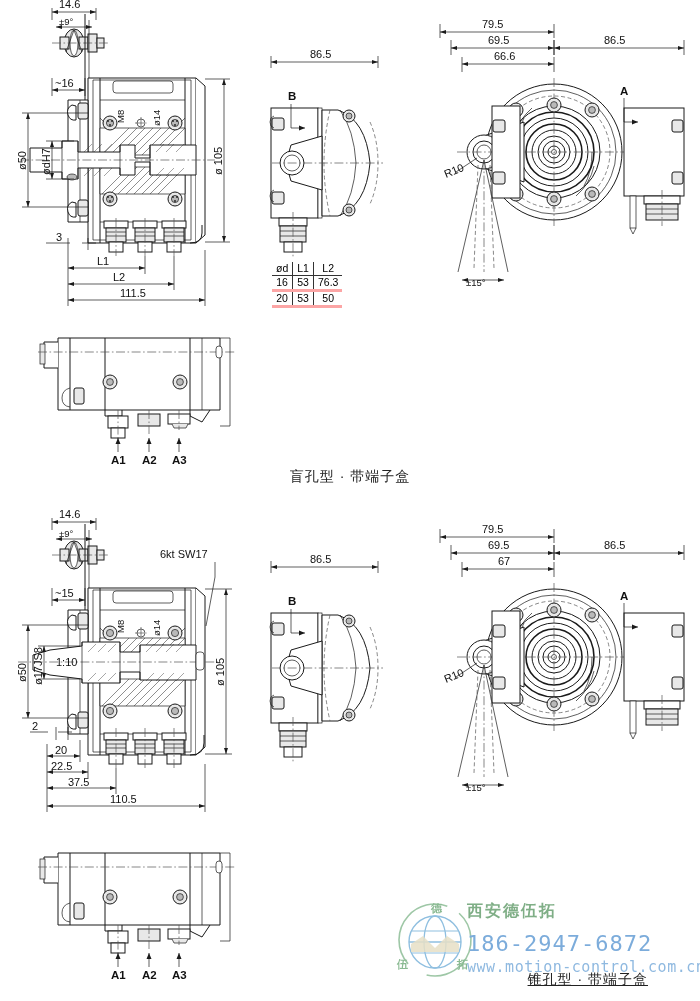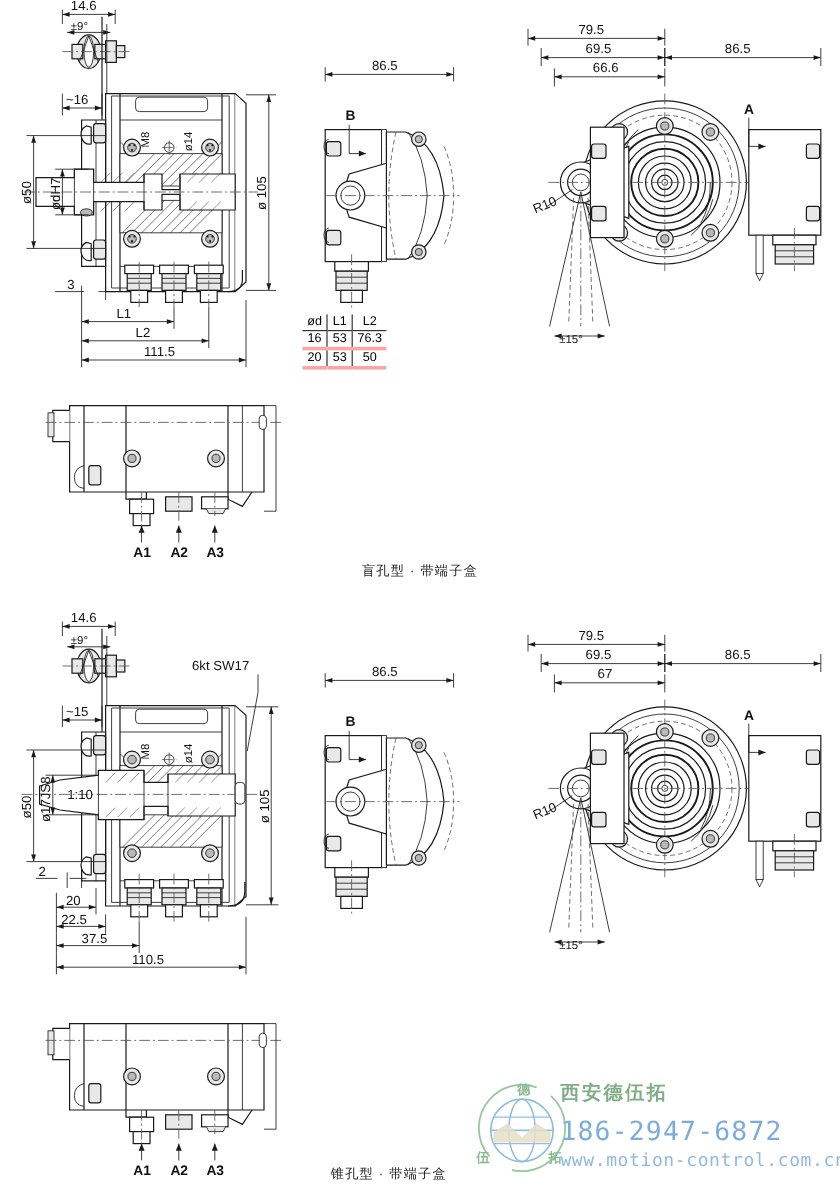--- a/index.html
+++ b/index.html
@@ -14,21 +14,21 @@
   .ctr{stroke:#555;fill:none;stroke-width:0.7;stroke-dasharray:9 2.5 1.6 2.5;}
   .hid{stroke:#555;fill:none;stroke-width:0.7;stroke-dasharray:4 2.6;}
   .dim{stroke:#1a1a1a;fill:none;stroke-width:0.7;}
   .fillW{fill:#ffffff;}
   .fillG{fill:#e8e8e8;}
   .fillD{fill:#b9b9b9;}
   .fillK{fill:#1a1a1a;}
   .t{font-family:"Liberation Sans",sans-serif;font-size:11px;fill:#111;}
   .tb{font-family:"Liberation Sans",sans-serif;font-size:11.5px;font-weight:bold;fill:#111;}
   .ts{font-family:"Liberation Sans",sans-serif;font-size:9.5px;fill:#111;}
-  .cap{position:absolute;font-size:11px;color:#222;letter-spacing:1px;white-space:nowrap;}
+  .cap{position:absolute;font-size:14px;color:#222;letter-spacing:1px;white-space:nowrap;}
   .wm{position:absolute;}
   .wm-cn{font-size:16px;font-weight:bold;color:#7fae86;letter-spacing:2px;white-space:nowrap;}
   .wm-ph{font-size:22px;color:#7cacdb;letter-spacing:1px;white-space:nowrap;
          font-family:"DejaVu Sans Mono",monospace;}
   .wm-url{font-size:15px;color:#8fb9e0;letter-spacing:0.5px;white-space:nowrap;
           font-family:"DejaVu Sans Mono",monospace;}
   table.dt{border-collapse:collapse;font-size:10.5px;}
   table.dt td,table.dt th{border:1px solid #333;padding:0px 4px;text-align:center;
       font-weight:normal;font-family:"Liberation Sans",sans-serif;line-height:13px;}
   table.dt thead th{border-top:none;border-left:none;border-right:none;border-bottom:1px solid #333;}
@@ -465,21 +465,21 @@
       <line x1="214" y1="204" x2="246" y2="204" class="lnT"></line>
       <line x1="230" y1="180" x2="230" y2="216" class="ctr"></line>
 
       <text class="tb" x="188" y="85">A</text>
       <line x1="192" y1="88" x2="192" y2="112" class="dim"></line>
       <line x1="192" y1="112" x2="206" y2="112" class="dim"></line>
       <path d="M206,112 l-6,-2.5 l0,5 z" class="fillK"></path>
     </g>
   </svg>
 
-  <div class="blk" style="left:252px;top:262px;">
+  <div class="blk" style="left:272px;top:262px;">
     <table class="dt">
       <thead>
         <tr>
           <th>ød</th>
           <th class="sep">L1</th>
           <th class="sep">L2</th>
         </tr>
       </thead>
       <tbody>
         <tr>
@@ -993,21 +993,21 @@
       <text class="tb" x="81" y="134">A1</text>
       <line x1="119" y1="122" x2="119" y2="108" class="dim"></line>
       <path d="M119,108 l-2.5,6 l5,0 z" class="fillK"></path>
       <text class="tb" x="112" y="134">A2</text>
       <line x1="149" y1="122" x2="149" y2="108" class="dim"></line>
       <path d="M149,108 l-2.5,6 l5,0 z" class="fillK"></path>
       <text class="tb" x="142" y="134">A3</text>
     </g>
   </svg>
 
-  <div class="cap" style="left:0;width:648px;top:471px;text-align:center;">锥孔型 · 带端子盒</div>
+  <div class="cap" style="left:0;width:648px;top:471px;text-align:right;text-decoration:underline;">锥孔型 · 带端子盒</div>
 </div>
 
 <div class="wm" style="left:395px;top:898px;width:305px;height:80px;">
   <svg width="80" height="80" style="position:absolute;left:0;top:0;">
     <circle cx="40" cy="42" r="36" fill="none" stroke="#9ec7a6" stroke-width="1.6" stroke-dasharray="95 22" transform="rotate(-48 40 42)"></circle>
     <circle cx="40" cy="44" r="26" fill="none" stroke="#8fbfe0" stroke-width="1.4"></circle>
     <ellipse cx="40" cy="44" rx="11" ry="26" fill="none" stroke="#8fbfe0" stroke-width="1.3"></ellipse>
     <line x1="14" y1="44" x2="66" y2="44" stroke="#8fbfe0" stroke-width="1.3"></line>
     <line x1="17" y1="33" x2="63" y2="33" stroke="#8fbfe0" stroke-width="1.1"></line>
     <line x1="17" y1="55" x2="63" y2="55" stroke="#8fbfe0" stroke-width="1.1"></line>

